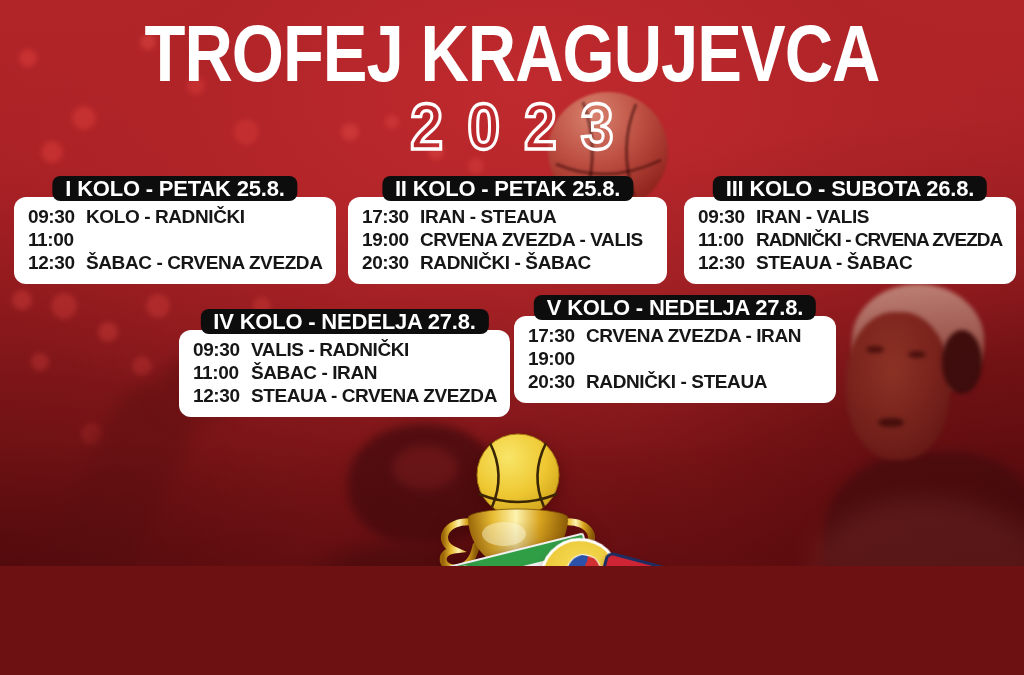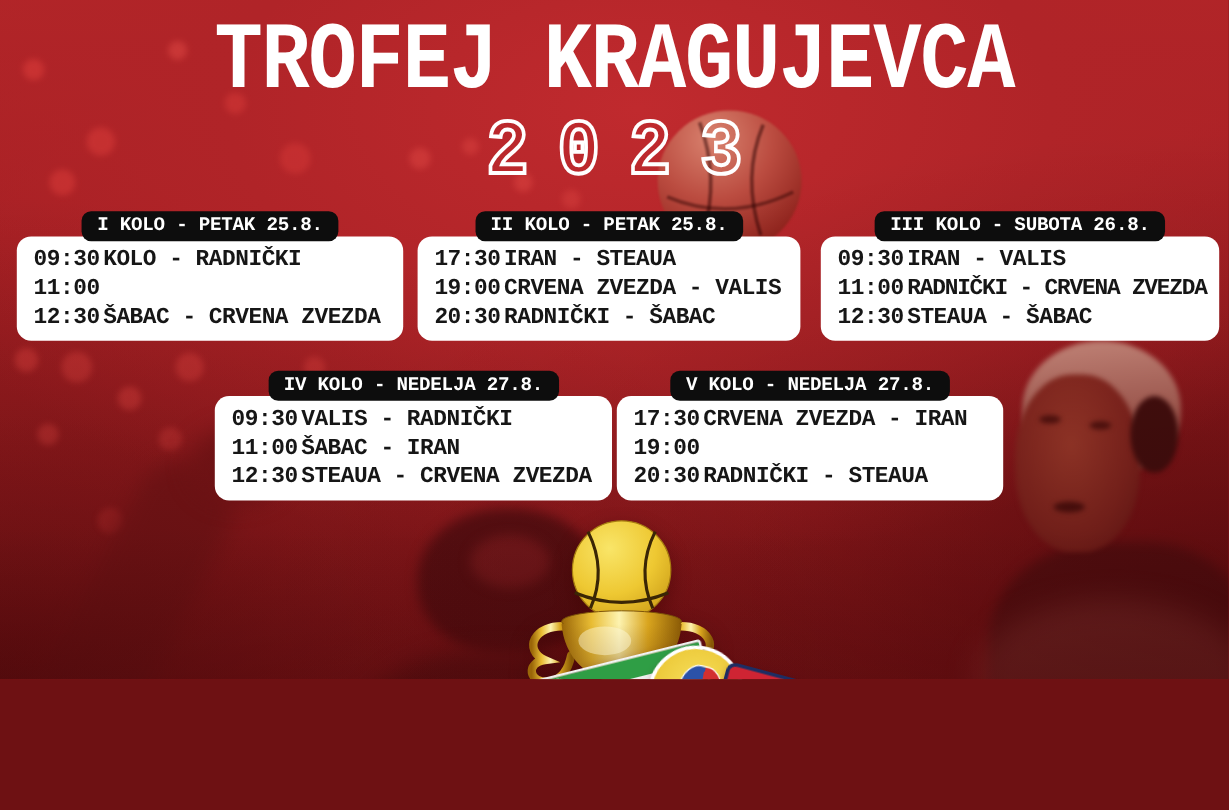--- a/index.html
+++ b/index.html
@@ -1,18 +1,18 @@
 <!DOCTYPE html>
 <html><head>
 <meta charset="utf-8">
 <style>
   html,body{margin:0;padding:0;background:#6e1113;}
   .poster{
     position:relative;width:1024px;height:566px;overflow:hidden;
-    font-family:Liberation Mono, monospace;
+    font-family:Liberation Sans, sans-serif;
     background:
       radial-gradient(ellipse 900px 500px at 52% 16%, #c02a2e 0%, #b02428 38%, transparent 75%),
       radial-gradient(ellipse 700px 420px at 100% 90%, #741114 0%, transparent 60%),
       radial-gradient(ellipse 600px 400px at 0% 100%, #7c1416 0%, transparent 55%),
       linear-gradient(180deg,#b22528 0%,#a51f23 35%,#951b1e 65%,#8c181b 100%);
   }
   
   .bg{position:absolute;inset:0;z-index:0;}
   .bg *{position:absolute;}
   .bokeh{
@@ -68,32 +68,32 @@
   .title{margin:0;position:absolute;left:0;right:0;top:8px;
     font-size:67px;font-weight:700;letter-spacing:-1px;color:#fff;
     transform:scaleY(1.18);transform-origin:top center;white-space:nowrap;text-align:center;}
   .year{position:absolute;left:0;right:0;top:90px;text-align:center;
     font-size:59px;font-weight:700;letter-spacing:24px;padding-left:24px;
     color:transparent;-webkit-text-stroke:3px #ffffff;
     transform:scaleY(1.1);transform-origin:top center;}
   
   .round{position:absolute;z-index:3;}
   .band{position:absolute;top:-21px;left:50%;transform:translateX(-50%);
-    background:#0d0d0d;color:#fff;font-weight:700;font-size:16px;line-height:23px;
+    background:#0d0d0d;color:#fff;font-weight:700;font-size:22px;line-height:23px;
     padding:1px 13px;border-radius:8px;white-space:nowrap;letter-spacing:-.2px;}
   .card{background:#fff;border-radius:12px;box-sizing:border-box;
-    height:87px;padding:8px 6px 8px 14px;display:flex;flex-direction:column;justify-content:space-between;}
+    height:87px;padding:8px 6px 8px 14px;display:flex;flex-direction:column;}
   .match{display:flex;align-items:baseline;font-weight:700;font-size:19px;
     color:#161616;letter-spacing:-.4px;line-height:23px;white-space:nowrap;}
   .time{width:58px;flex:none;}
   #r1{left:14px;top:197px;width:322px;}
   #r2{left:348px;top:197px;width:319px;}
   #r3{left:684px;top:197px;width:332px;}
   #r4{left:179px;top:330px;width:331px;}
-  #r5{left:514px;top:330px;width:322px;}
+  #r5{left:514px;top:316px;width:322px;}
   
   .trophy{position:absolute;left:428px;top:430px;width:180px;height:180px;z-index:4;
     filter:drop-shadow(0 6px 8px rgba(60,0,0,.45));}
   
   .logos{position:absolute;left:402px;top:536px;width:268px;height:139px;z-index:5;}
   .logo{position:absolute;box-sizing:border-box;filter:drop-shadow(2px 4px 4px rgba(60,0,0,.45));}
   .shield{border:3px solid #fff;border-radius:12% 12% 48% 48% / 8% 8% 52% 52%;overflow:hidden;}
   .iran{left:38px;top:14px;width:152px;height:52px;transform:rotate(-14deg);
     background:linear-gradient(180deg,#2f9e45 0 34%,#efefef 34% 66%,#cf2b2b 66% 100%);
     border:2px solid #f2f2f2;border-radius:3px;z-index:1;}

